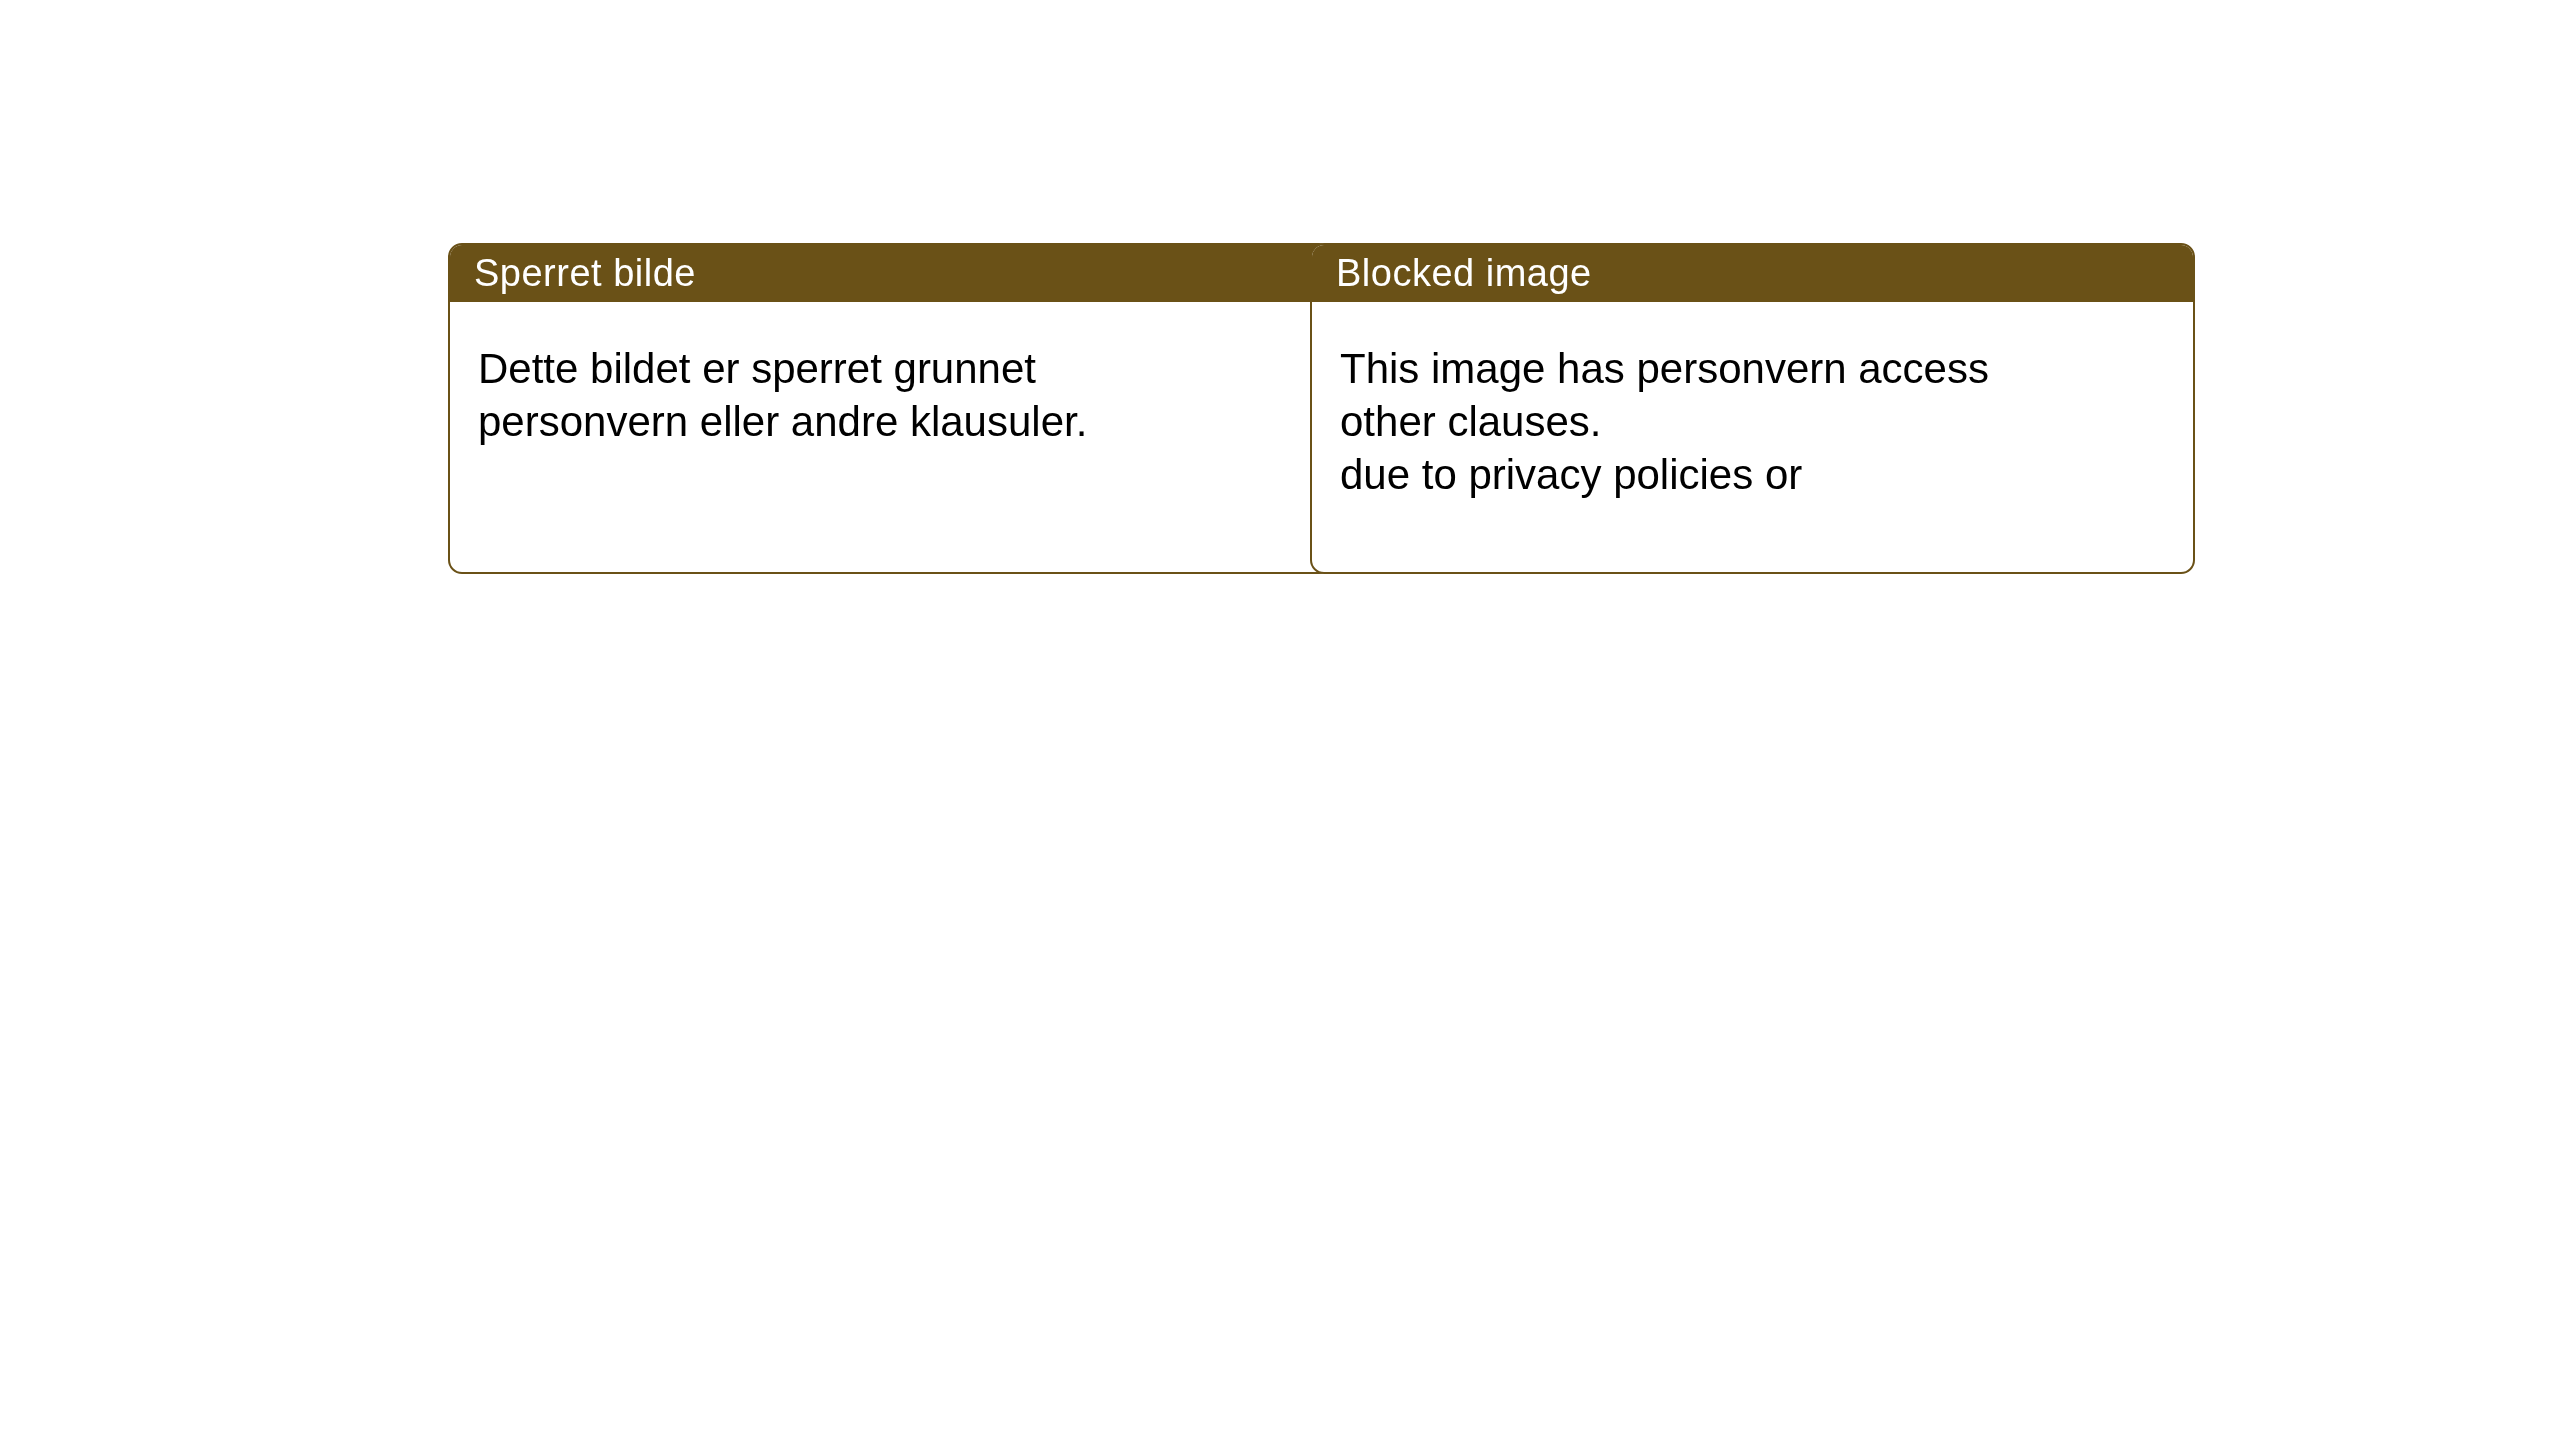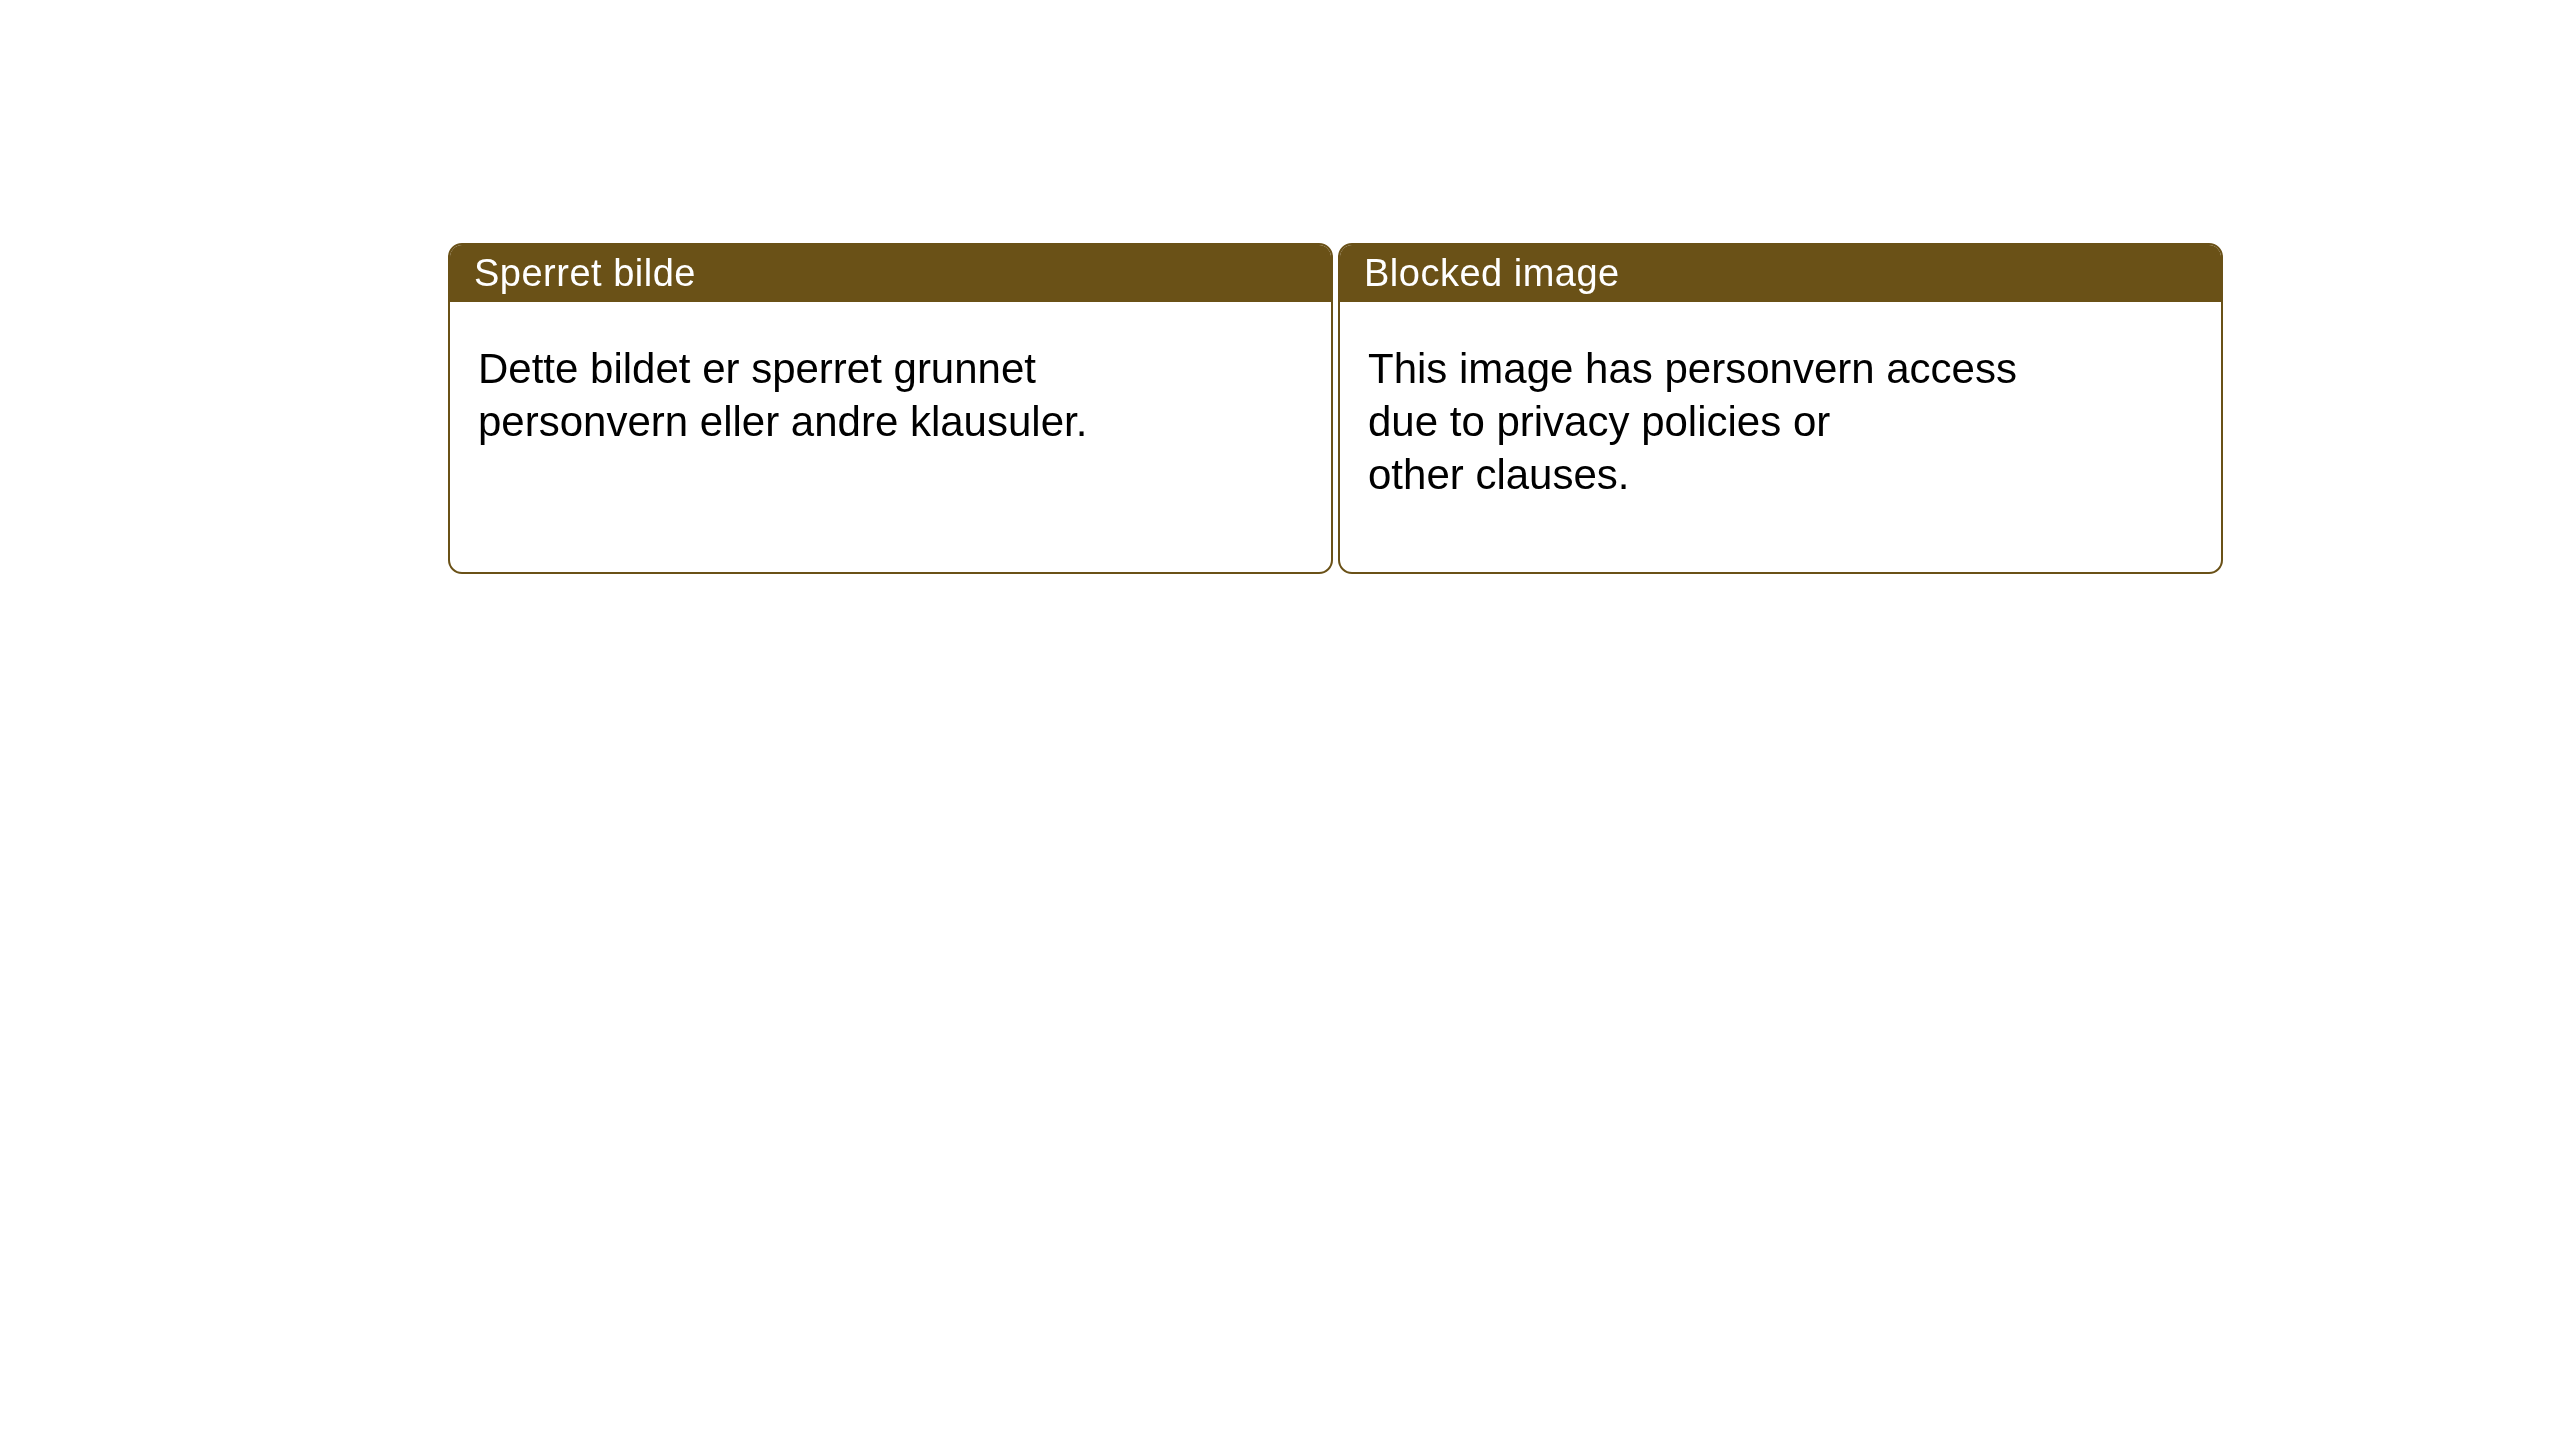--- a/index.html
+++ b/index.html
@@ -24,21 +24,21 @@
       top: 243px;
       width: 885px;
       height: 331px;
       background: #ffffff;
       border: 2px solid #6a5117;
       border-radius: 14px;
       overflow: hidden;
     }
 
     .blocked-card.card-no { left: 448px; }
-    .blocked-card.card-en { left: 1338px; }
+    .blocked-card.card-en { left: 1310px; }
 
     .card-header {
       height: 57px;
       background: #6a5117;
       display: flex;
       align-items: center;
       padding: 0 24px;
     }
 
     .card-title {
@@ -73,18 +73,18 @@
       <div class="card-body-line">personvern eller andre klausuler.</div>
     </div>
   </div>
 
   <div class="blocked-card card-en">
     <div class="card-header">
       <span class="card-title">Blocked image</span>
     </div>
     <div class="card-body">
       <div class="card-body-line">This image has personvern access</div>
+      <div class="card-body-line">other clauses.</div>
       <div class="card-body-line">due to privacy policies or</div>
-      <div class="card-body-line">other clauses.</div>
     </div>
   </div>
 
 </div>
 
 </body></html>

